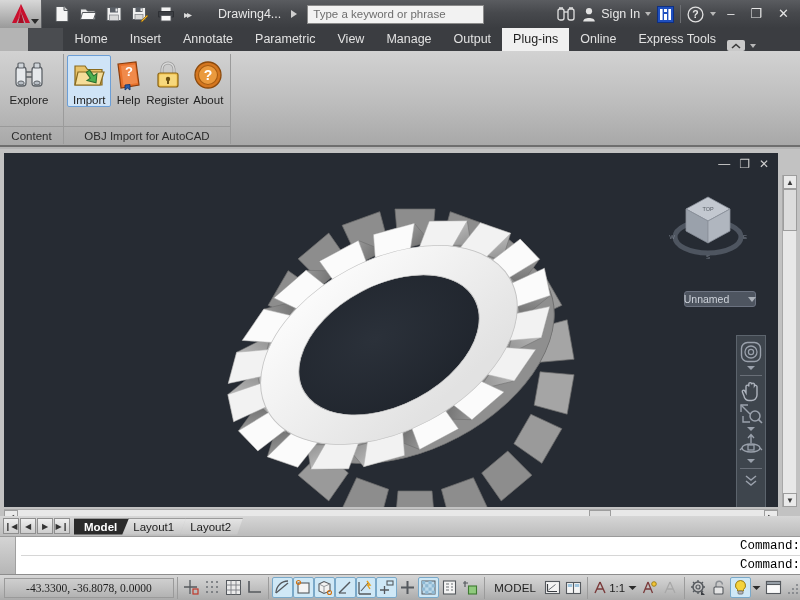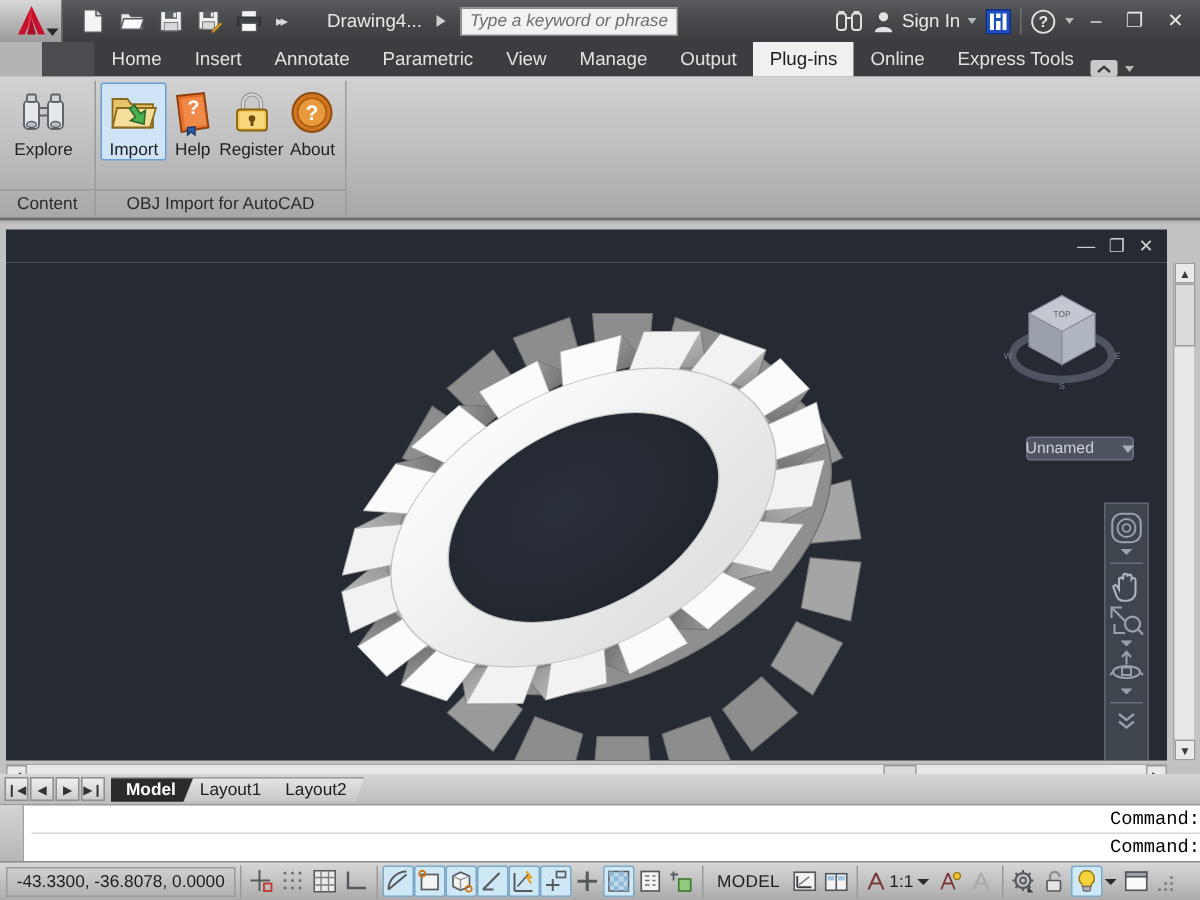--- a/index.html
+++ b/index.html
@@ -38,23 +38,23 @@
   .qchev { color: #dcdcdc; font-size: 10px; letter-spacing: -2px; padding: 0 4px; }
   .doctitle {
     flex: 0 0 auto; margin-left: 24px; color: #e8e8e8;
     font-size: 12.5px; display: flex; align-items: center; gap: 10px;
   }
   .doctitle .tri {
     width: 0; height: 0; border-top: 4px solid transparent;
     border-bottom: 4px solid transparent; border-left: 6px solid #cfcfcf;
   }
   .searchbox {
-    margin-left: 10px; width: 145px; height: 19px;
+    margin-left: 10px; width: 177px; height: 19px;
     background: #f2f2f2; border: 1px solid #8a8a8a;
-    font-size: 11.5px; font-style: italic; color: #6e6e6e;
+    font-size: 11.5px; color: #6e6e6e;
     display: flex; align-items: center; padding-left: 5px;
     font-family: "Liberation Sans", sans-serif;
   }
   .tb-right { margin-left: auto; display: flex; align-items: center; gap: 6px; padding-right: 6px; }
   .signin { color: #e8e8e8; font-size: 12.5px; display: flex; align-items: center; gap: 5px; }
   .minicaret {
     width: 0; height: 0; border-left: 3.5px solid transparent;
     border-right: 3.5px solid transparent; border-top: 4px solid #b8b8b8;
   }
   .tb-sep { width: 1px; height: 18px; background: #6d6f73; }
@@ -194,25 +194,25 @@
     font-family: "Liberation Mono", monospace; border-bottom: 1px solid #d6d6d6; text-align: right;
   }
 
   
   .statusbar {
     position: absolute; left: 0; top: 574px; width: 800px; height: 26px;
     background: linear-gradient(to bottom,#d7d7d7 0%,#c2c2c2 50%,#ababab 100%);
     border-top: 1px solid #8d8d8d; display: flex; align-items: center;
   }
   .coords {
-    width: 153px; height: 20px; margin-left: 4px;
+    width: 170px; height: 20px; margin-left: 4px;
     background: linear-gradient(to bottom,#cfcfcf,#b3b3b3);
     border: 1px solid #9a9a9a;
     font-size: 11.5px; color: #1e1e1e;
-    display: flex; align-items: center; justify-content: center;
+    display: flex; align-items: center; justify-content: center; font-family: Liberation Serif, serif;
   }
   .st-sep { width: 1px; height: 22px; background: #9b9b9b; margin: 0 3px; }
   .sbtn {
     width: 21px; height: 21px; display: flex; align-items: center; justify-content: center;
     border: 1px solid transparent; border-radius: 2px;
   }
   .sbtn.on { background: #cfe8f6; border: 1px solid #7aa9c9; }
   .modeltxt { font-size: 11.5px; color: #1e1e1e; padding: 0 6px; letter-spacing: .2px; }
   .scale-txt { font-size: 11.5px; color: #1e1e1e; }
   .grip-dots { width: 14px; height: 14px; margin-left: 2px; }

